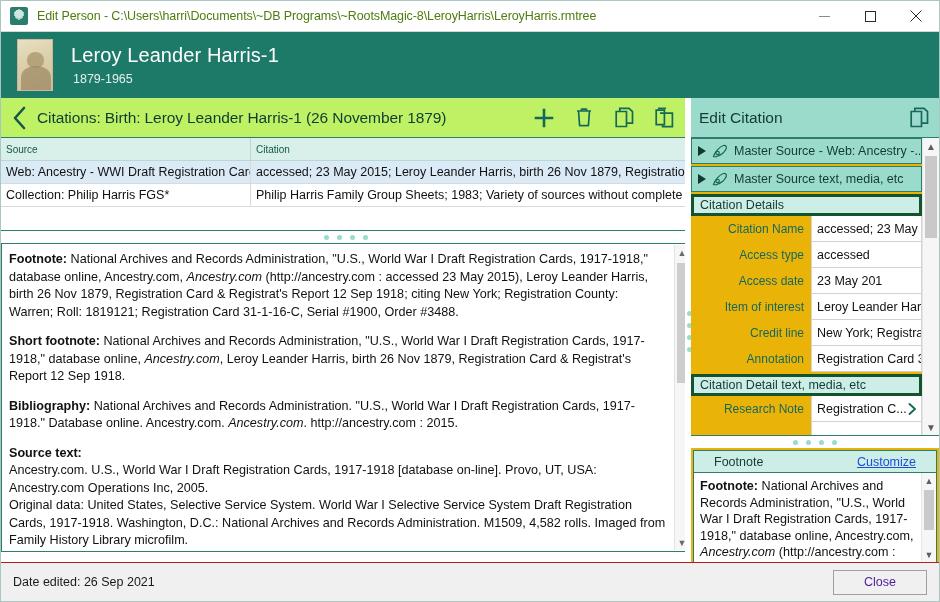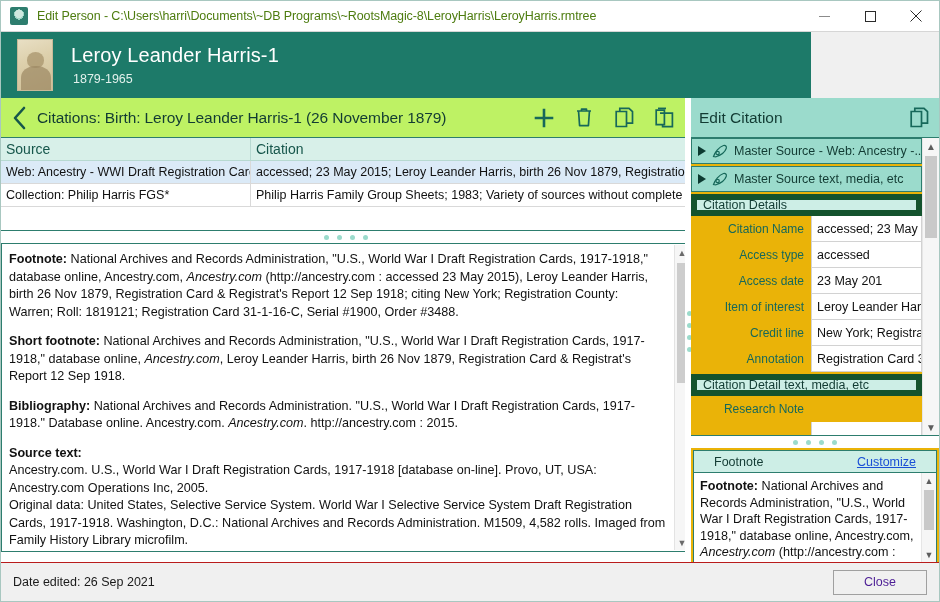--- a/index.html
+++ b/index.html
@@ -47,21 +47,21 @@
   .tb-controls { margin-left: auto; display: flex; height: 31px; }
   .tb-btn {
     width: 46px; height: 31px; display: flex; align-items: center; justify-content: center;
     color: #3a3a3a;
   }
   .tb-btn svg { display: block; }
   .tb-min span { display: block; width: 11px; height: 1px; background: #8b8b8b; }
 
   
   .banner {
-    position: absolute; left: 0; top: 31px; width: 810px; height: 66px;
+    position: absolute; left: 0; top: 31px; width: 938px; height: 66px;
     background: #1d7a69;
     display: flex; align-items: center;
   }
   .avatar {
     width: 36px; height: 52px; margin-left: 16px; flex: none;
     background: linear-gradient(160deg,#e8dfc4 0%, #ddd0ac 40%, #cfbf96 100%);
     border: 1px solid #c9b998;
     position: relative; overflow: hidden;
   }
   .avatar::before {
@@ -96,21 +96,21 @@
   .cit-tools { display:flex; align-items:center; gap:18px; padding-right:16px; color:#17685a; }
   .cit-tools .tool { width:22px; height:26px; display:flex; align-items:center; justify-content:center; }
 
   
   .cit-table { width: 690px; background:#fff; }
   .cit-thead {
     display:flex; height:23px; background:#d8f0e9;
     border-bottom:1px solid #b7d9d1;
   }
   .cit-th {
-    font-size:14px; color:#16564b; padding-left:5px; line-height:23px;
+    font-size:10px; color:#16564b; padding-left:5px; line-height:23px;
     overflow:hidden; white-space:nowrap;
   }
   .col-source { width:250px; border-right:1px solid #b7d9d1; flex:none; }
   .col-citation { flex:1; }
   .cit-row { display:flex; height:23px; border-bottom:1px solid #d9d9d9; }
   .cit-row.selected { background:#dbeaf7; }
   .cit-td {
     font-size:12.5px; color:#111; padding-left:5px; line-height:23px;
     overflow:hidden; white-space:nowrap;
   }
@@ -164,21 +164,21 @@
   .ec-scrollarea { position:absolute; left:0; top:0; right:17px; bottom:0; overflow:hidden; }
 
   .src-bar {
     height:26px; background:#9bdbcc; border:1px solid #2d7d6e;
     display:flex; align-items:center; gap:6px; padding-left:6px; margin-bottom:2px;
     font-size:12.5px; color:#123b33; white-space:nowrap; overflow:hidden;
   }
   .tri { width:0;height:0;border-left:8px solid #0d3a31;border-top:5px solid transparent;border-bottom:5px solid transparent; flex:none;}
   .pen { color:#17685a; display:flex; align-items:center; flex:none; }
   .sec-bar {
-    height:22px; background:#cdeee6; border:6px solid #14532d;
+    height:22px; background:#cdeee6; border:3px solid #14532d;
     display:flex; align-items:center; padding-left:6px;
     font-size:12.5px; color:#123b33; white-space:nowrap; overflow:hidden;
   }
 
   .frow { display:flex; align-items:stretch; height:26px; }
   .flabel {
     width:120px; flex:none; text-align:right; padding-right:7px;
     font-size:12px; color:#17685a; line-height:26px; white-space:nowrap; overflow:hidden;
   }
   .fvalue {
@@ -444,20 +444,28 @@
               <span>Registration Card 3</span>
             </div>
         </div>
 
         <div class="sec-bar" style="margin-top:2px">
           <span>Citation Detail text, media, etc</span>
         </div>
 
         <div class="frow">
           <div class="flabel">Research Note</div>
+          <div class="fvalue">
+            <span>Registration C...</span>
+            <span class="chev">
+              <svg width="11" height="14" viewBox="0 0 11 14">
+                  <path d="M2.5 2 L8 7 L2.5 12" stroke="#17685a" stroke-width="1.9" fill="none" stroke-linecap="round" stroke-linejoin="round"></path>
+                </svg>
+            </span>
+          </div>
         </div>
         <div class="frow">
           <div class="flabel"></div>
           <div class="fvalue"></div>
         </div>
       </div>
 
       <div class="ec-vscroll">
         <div class="arr">▲</div>
         <div class="thumb"></div>

